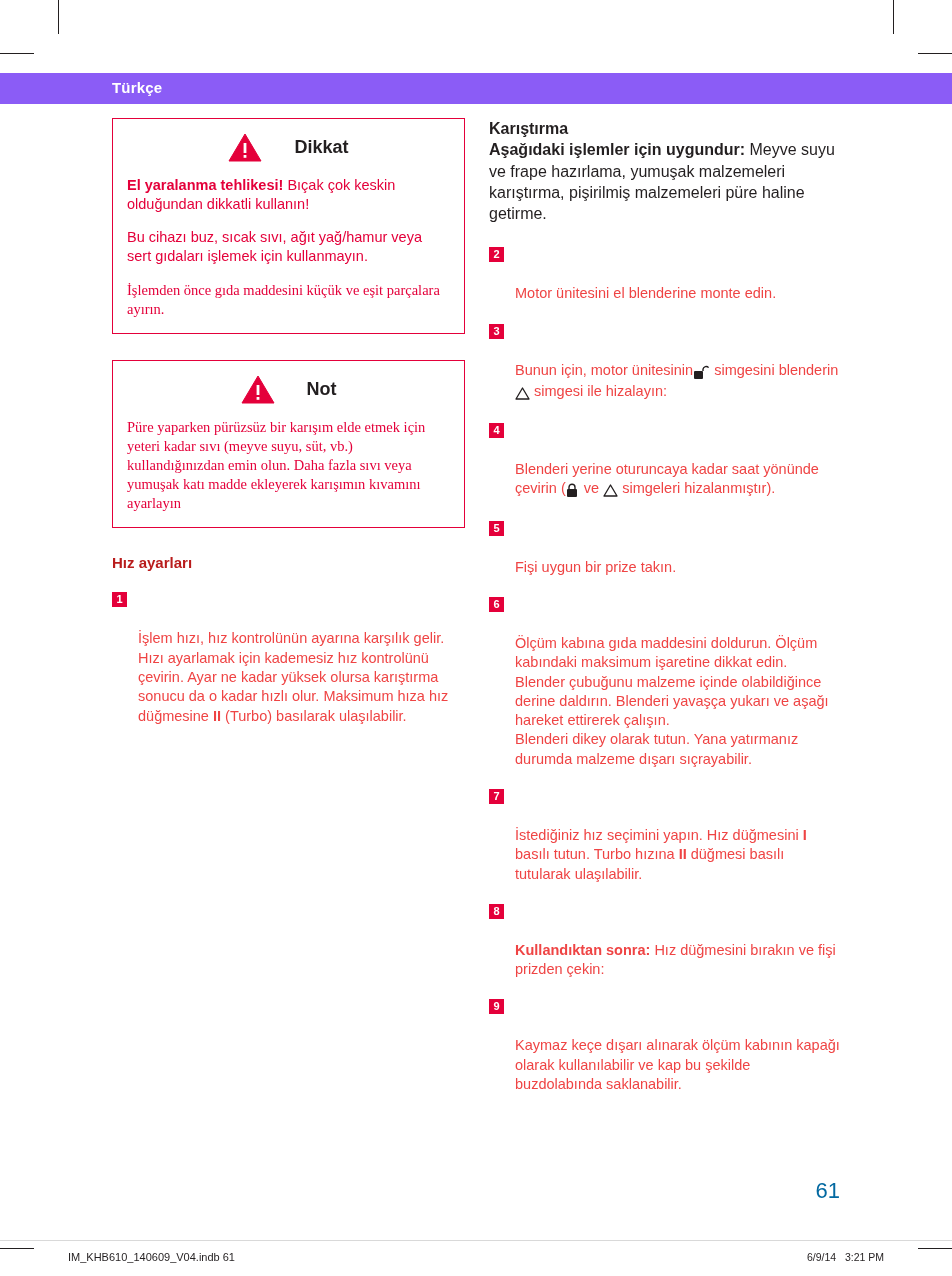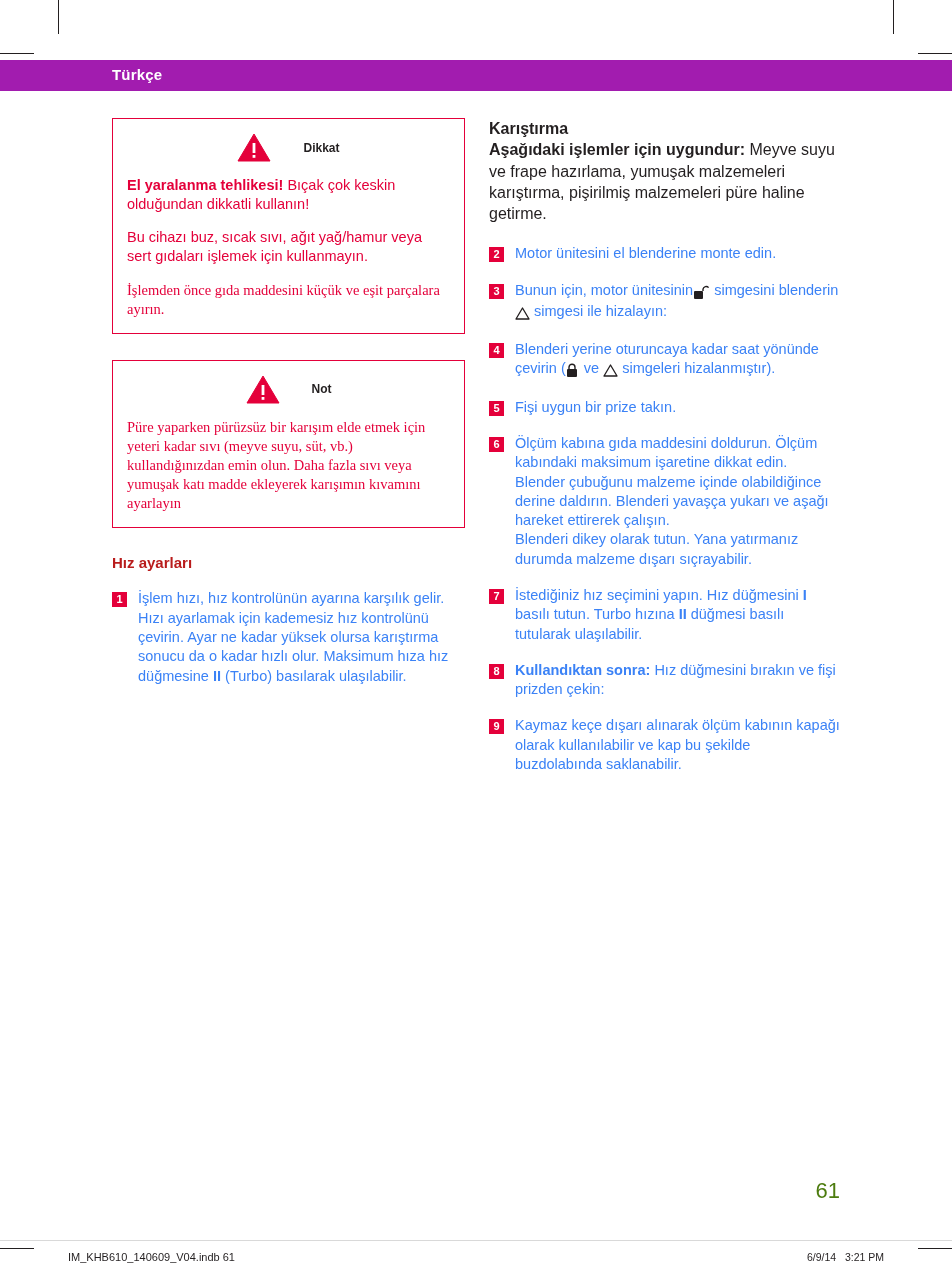--- a/index.html
+++ b/index.html
@@ -21,24 +21,24 @@
     position: absolute;
     background: #231f20;
   }
   .crop.v { width: 1px; height: 34px; }
   .crop.h { height: 1px; width: 34px; }
 
   
   .lang-bar {
     position: absolute;
     left: 0;
-    top: 60px;
+    top: 73px;
     width: 952px;
     height: 31px;
-    background: #a21caf;
+    background: #8b5cf6;
   }
   .lang-bar .lang-label {
     position: absolute;
     left: 112px;
     top: 6px;
     color: #ffffff;
     font-size: 15px;
     font-weight: bold;
     letter-spacing: .2px;
   }
@@ -66,21 +66,21 @@
     margin-bottom: 26px;
   }
   .box-head {
     display: flex;
     align-items: center;
     justify-content: center;
     gap: 12px;
     margin-bottom: 14px;
   }
   .box-head .title {
-    font-size: 12px;
+    font-size: 18px;
     font-weight: bold;
     color: #231f20;
     padding-left: 20px;
   }
   .warn-tri {
     display: inline-block;
     width: 34px;
     height: 29px;
     position: relative;
   }
@@ -118,21 +118,22 @@
     font-size: 11px;
     font-weight: bold;
     line-height: 15px;
     text-align: center;
     margin-right: 11px;
     margin-top: 3px;
   }
   .step .body {
     font-size: 14.5px;
     line-height: 1.33;
-    color: #3b82f6;
+    color: #ef4444;
+    margin-top: 40px;
   }
   .step .body b { font-weight: bold; }
 
   
   .lead {
     font-size: 16px;
     line-height: 1.33;
     margin: 0 0 20px 0;
   }
   .lead .kicker { font-weight: bold; display: block; }
@@ -144,21 +145,21 @@
     vertical-align: -2px;
   }
   .glyph svg { display: block; }
 
   
   .page-num {
     position: absolute;
     right: 112px;
     top: 1178px;
     font-size: 22px;
-    color: #4d7c0f;
+    color: #0369a1;
   }
 
   
   .footer-rule {
     position: absolute;
     left: 0;
     top: 1240px;
     width: 952px;
     height: 1px;
     background: #d9d9d9;

